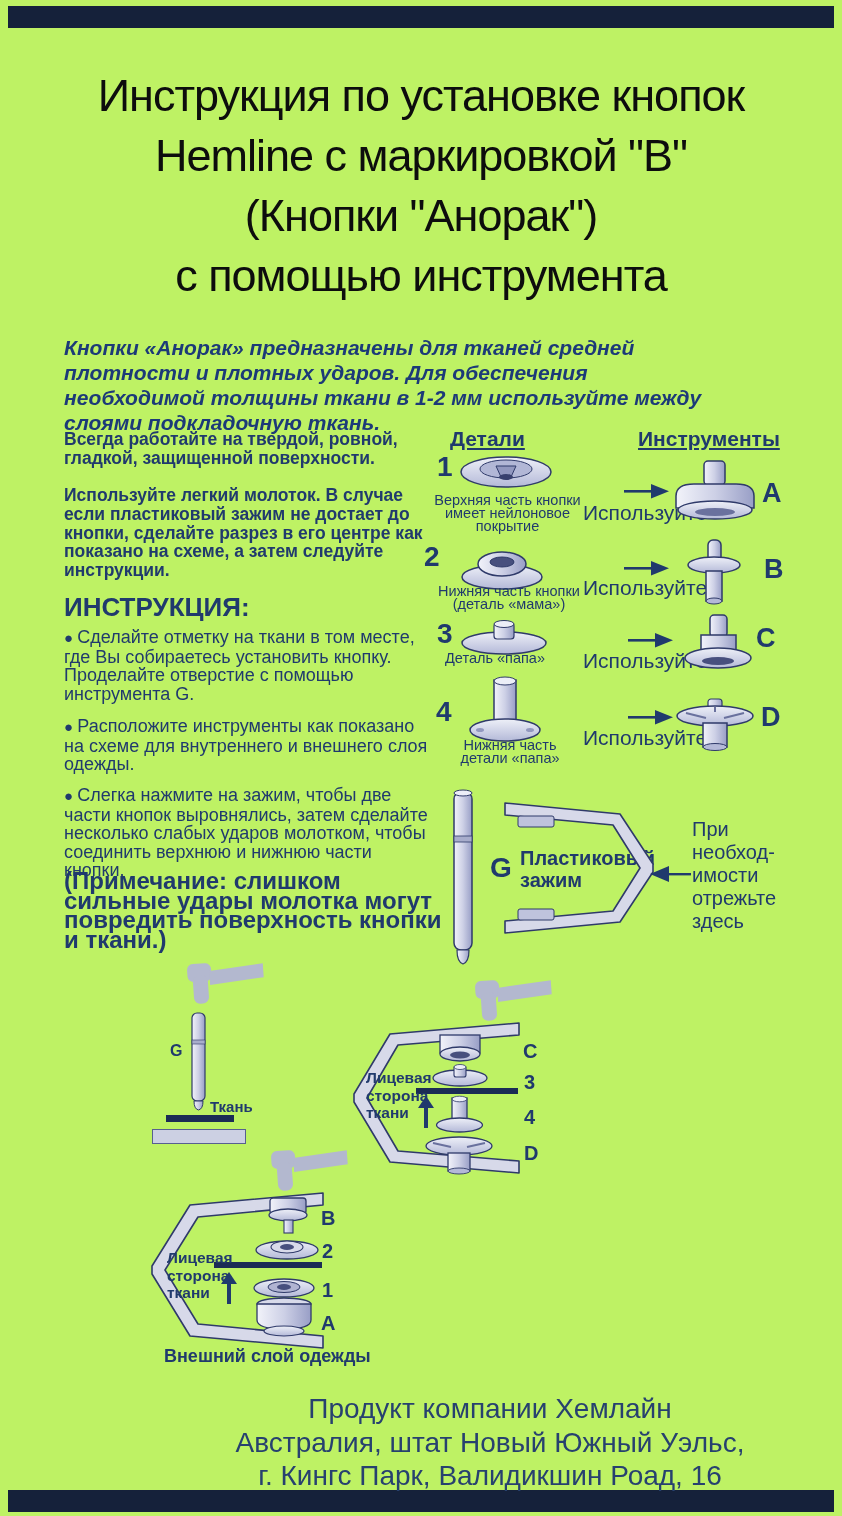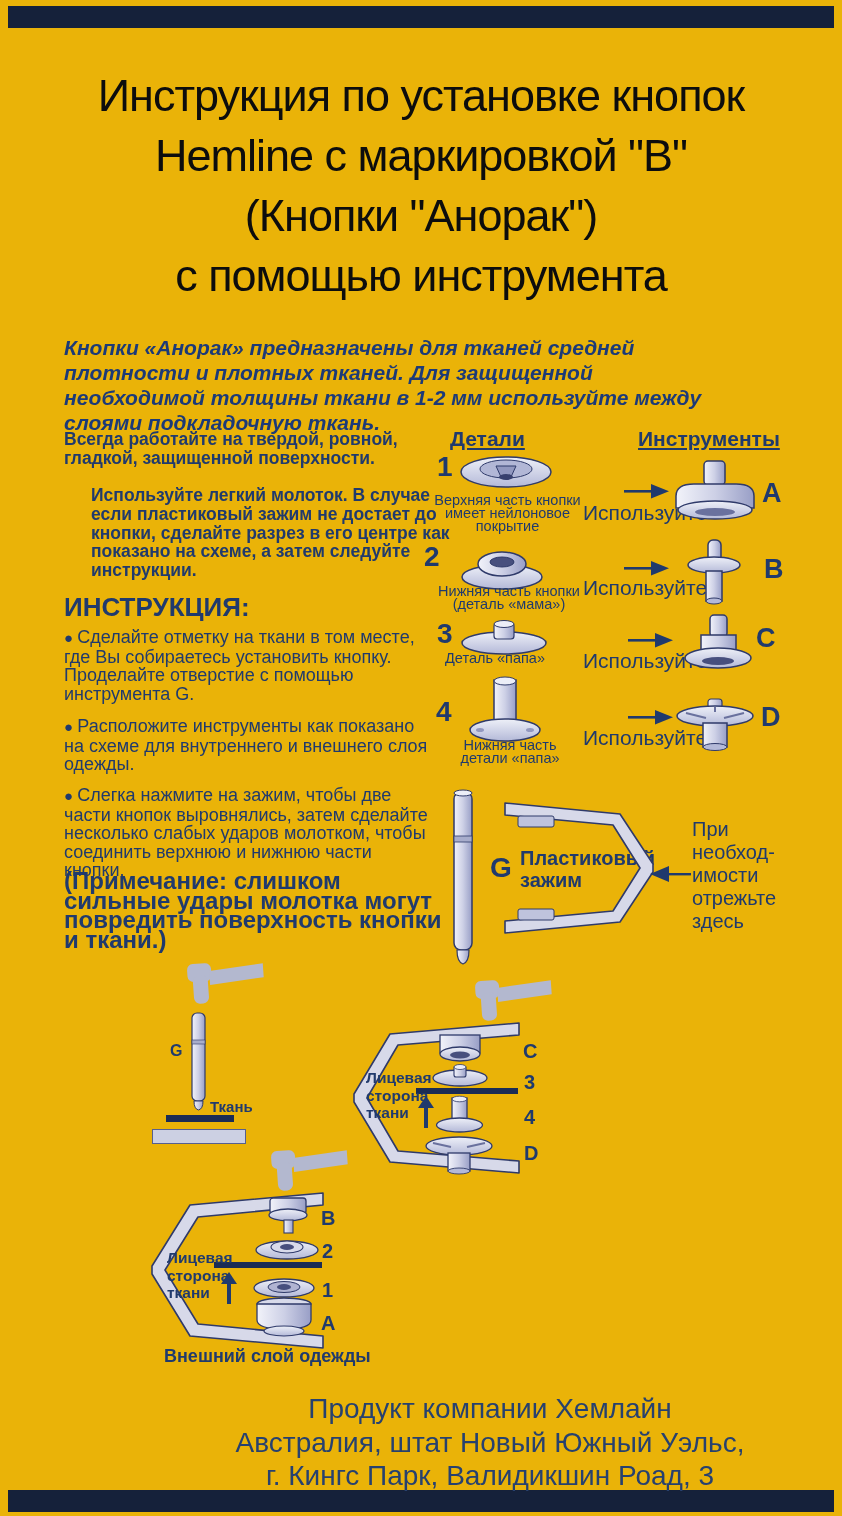--- a/index.html
+++ b/index.html
@@ -1,16 +1,16 @@
 <!DOCTYPE html>
 <html><head>
 <meta charset="utf-8">
 <style>
   html,body{margin:0;padding:0;background:#fff;}
-  #page{position:relative;width:842px;height:1516px;background:#eab308;overflow:hidden;
+  #page{position:relative;width:842px;height:1516px;background:#bef264;overflow:hidden;
         font-family:"Liberation Sans",sans-serif;color:#203a6d;}
   .abs{position:absolute;}
   .bar{background:#15213a;}
   .title-line{width:842px;text-align:center;color:#0d0d0d;font-size:45px;line-height:60px;
               letter-spacing:-1px;font-weight:400;}
   .intro-line{color:#1c3a78;font-size:21px;line-height:25px;font-weight:bold;font-style:italic;white-space:nowrap;}
   .bi{color:#203a6d;font-weight:bold;}
   .para{font-size:17.5px;line-height:19px;}
   .heading{font-size:26px;font-weight:bold;color:#203a6d;letter-spacing:0;}
   .bullet{font-size:18px;line-height:18.5px;color:#203a6d;width:370px;}
@@ -53,27 +53,27 @@
 
   <div class="abs" style="top:66px;left:0;">
     <div class="title-line">Инструкция по установке кнопок</div>
     <div class="title-line">Hemline с маркировкой "B"</div>
     <div class="title-line">(Кнопки "Анорак")</div>
     <div class="title-line">с помощью инструмента</div>
   </div>
 
   <div class="abs" style="left:64px;top:335px;">
     <div class="intro-line">Кнопки «Анорак» предназначены для тканей средней</div>
-    <div class="intro-line">плотности и плотных тканей. Для защищенной</div>
+    <div class="intro-line">плотности и плотных ударов. Для обеспечения</div>
     <div class="intro-line">необходимой толщины ткани в 1-2 мм используйте между</div>
     <div class="intro-line">слоями подкладочную ткань.</div>
   </div>
 
   <div class="abs bi para" style="left:64px;top:430px;width:360px;">Всегда работайте на твердой, ровной, гладкой, защищенной поверхности.</div>
-  <div class="abs bi para" style="left:64px;top:486px;width:374px;line-height:18.8px;margin-left:27px;">Используйте легкий молоток. В случае если пластиковый зажим не достает до кнопки, сделайте разрез в его центре как показано на схеме, а затем следуйте инструкции.</div>
+  <div class="abs bi para" style="left:64px;top:486px;width:374px;line-height:18.8px;">Используйте легкий молоток. В случае если пластиковый зажим не достает до кнопки, сделайте разрез в его центре как показано на схеме, а затем следуйте инструкции.</div>
   <div class="abs heading" style="left:64px;top:592px;">ИНСТРУКЦИЯ:</div>
   <div class="abs bullet" style="left:64px;top:628px;">Сделайте отметку на ткани в том месте, где Вы собираетесь установить кнопку. Проделайте отверстие с помощью инструмента G.</div>
   <div class="abs bullet" style="left:64px;top:717px;">Расположите инструменты как показано на схеме для внутреннего и внешнего слоя одежды.</div>
   <div class="abs bullet" style="left:64px;top:786px;">Слегка нажмите на зажим, чтобы две части кнопок выровнялись, затем сделайте несколько слабых ударов молотком, чтобы соединить верхнюю и нижнюю части кнопки.</div>
   <div class="abs bi note" style="left:64px;top:871px;">(Примечание: слишком сильные удары молотка могут повредить поверхность кнопки и ткани.)</div>
 
   <div class="abs cat-header" style="left:450px;top:427px;width:110px;">Детали</div>
   <div class="abs cat-header" style="left:638px;top:427px;width:158px;">Инструменты</div>
 
   <div class="abs num" style="left:437px;top:451px;">1</div>
@@ -276,16 +276,16 @@
   <div class="abs face" style="left:167px;top:1249px;width:66px;">Лицевая сторона ткани</div>
   <svg class="abs" style="left:221px;top:1272px;" width="16" height="34">
     <polygon points="0,12 8,0 16,12" fill="#203a6d"></polygon>
       <rect x="6" y="10" width="4" height="22" fill="#203a6d"></rect>
   </svg>
   <div class="abs dcap" style="left:164px;top:1346px;width:220px;">Внешний слой одежды</div>
 
   <div class="abs" style="left:140px;top:1392px;">
     <div class="footer-line">Продукт компании Хемлайн</div>
     <div class="footer-line">Австралия, штат Новый Южный Уэльс,</div>
-    <div class="footer-line">г. Кингс Парк, Валидикшин Роад, 3</div>
+    <div class="footer-line">г. Кингс Парк, Валидикшин Роад, 16</div>
   </div>
 
 </div>
 
 </body></html>

